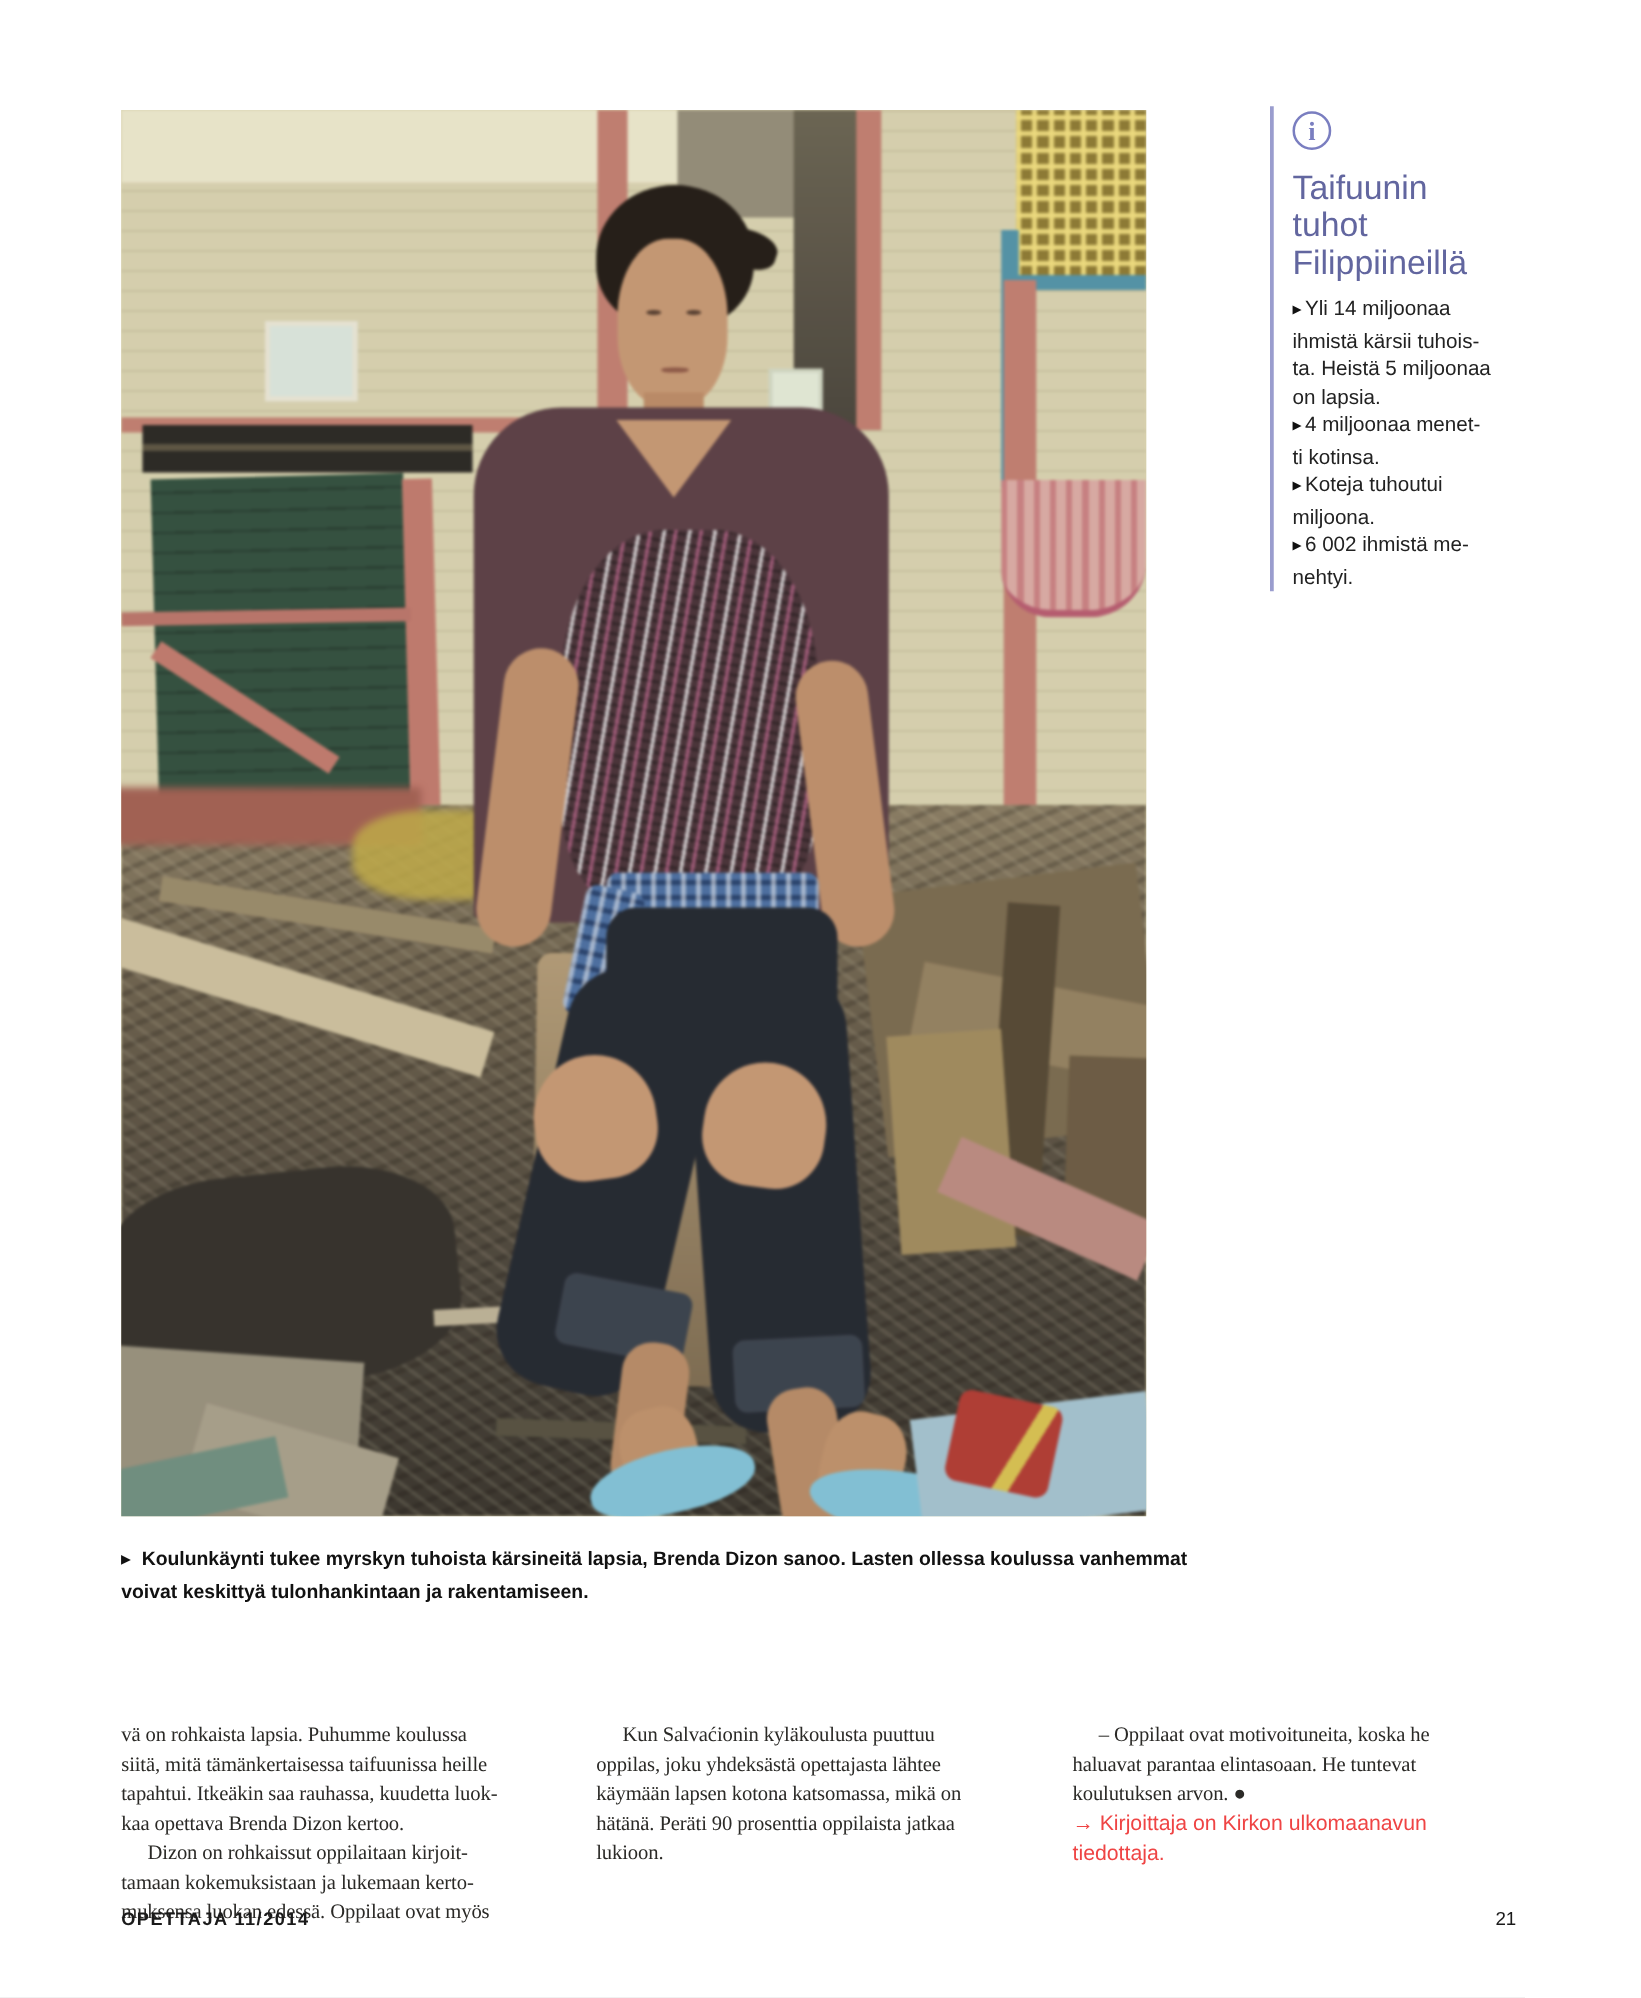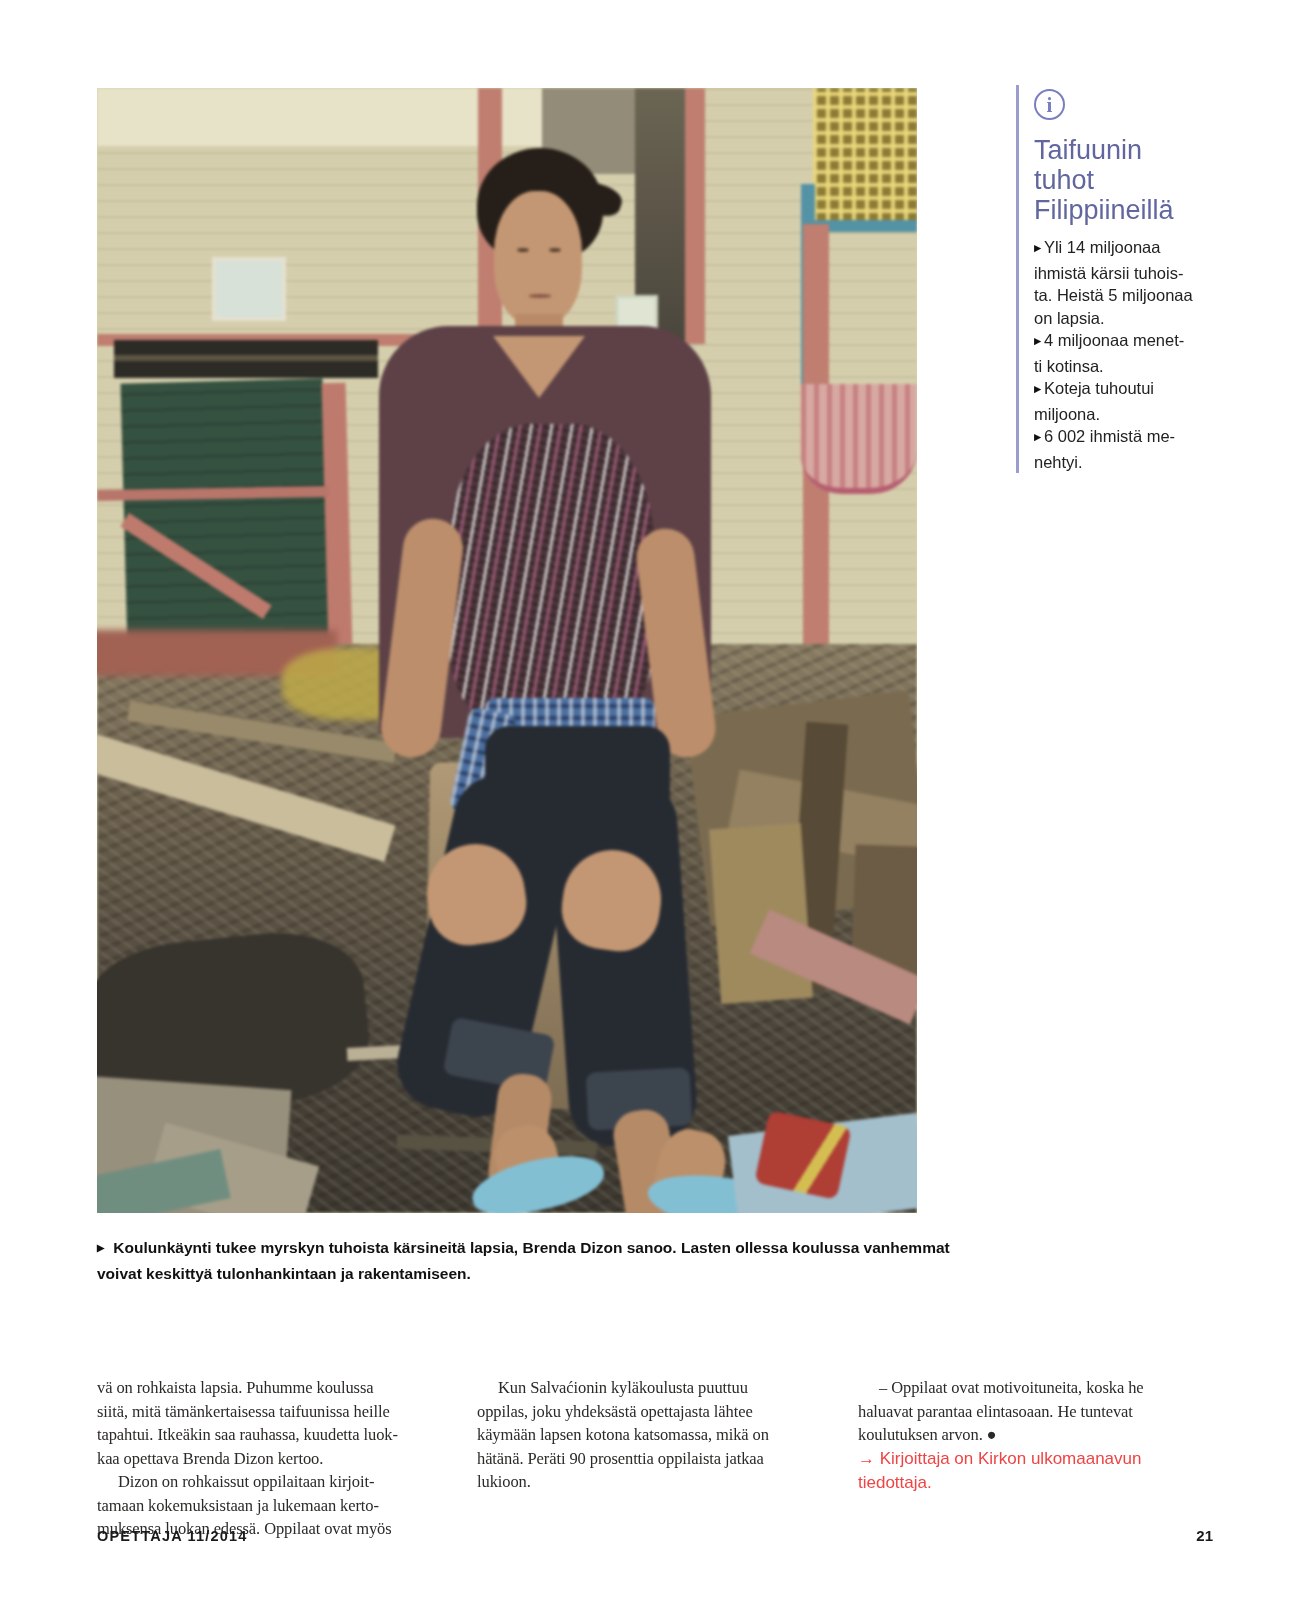--- a/index.html
+++ b/index.html
@@ -50,21 +50,21 @@
   .col{position:absolute;top:16px;width:430px;margin-top:28px;}
   .col0{left:0;} .col1{left:380px;} .col2{left:761px;}
   .para{margin:0;white-space:pre-line;font-family:"Liberation Serif",serif;font-size:16.5px;
         line-height:23.5px;letter-spacing:-0.1px;color:#2b2a27;}
   .para.indent{text-indent:21px;}
   .byline{position:absolute;left:858px;top:1447px;width:330px;font-size:17px;line-height:23.5px;
         color:#ef4444;white-space:pre-line;}
 
   
   .footer-left{position:absolute;left:97px;top:1528px;font-size:14.5px;font-weight:bold;letter-spacing:1.2px;color:#1a1a1a;}
-  .footer-page{position:absolute;left:1140px;top:1527px;width:73px;text-align:right;font-size:15px;font-weight:bold;color:#1a1a1a;}
+  .footer-page{position:absolute;left:1140px;top:1527px;width:73px;text-align:right;font-size:15px;font-weight:normal;color:#1a1a1a;}
 </style>
 </head>
 <body>
 
 <div class="page">
 
   <div class="photo">
     <div class="photo-inner">
       <div class="ps wall"></div>
       <div class="ps" style="left:0;top:0;width:450px;height:58px;background:#ebe6c9;"></div>

